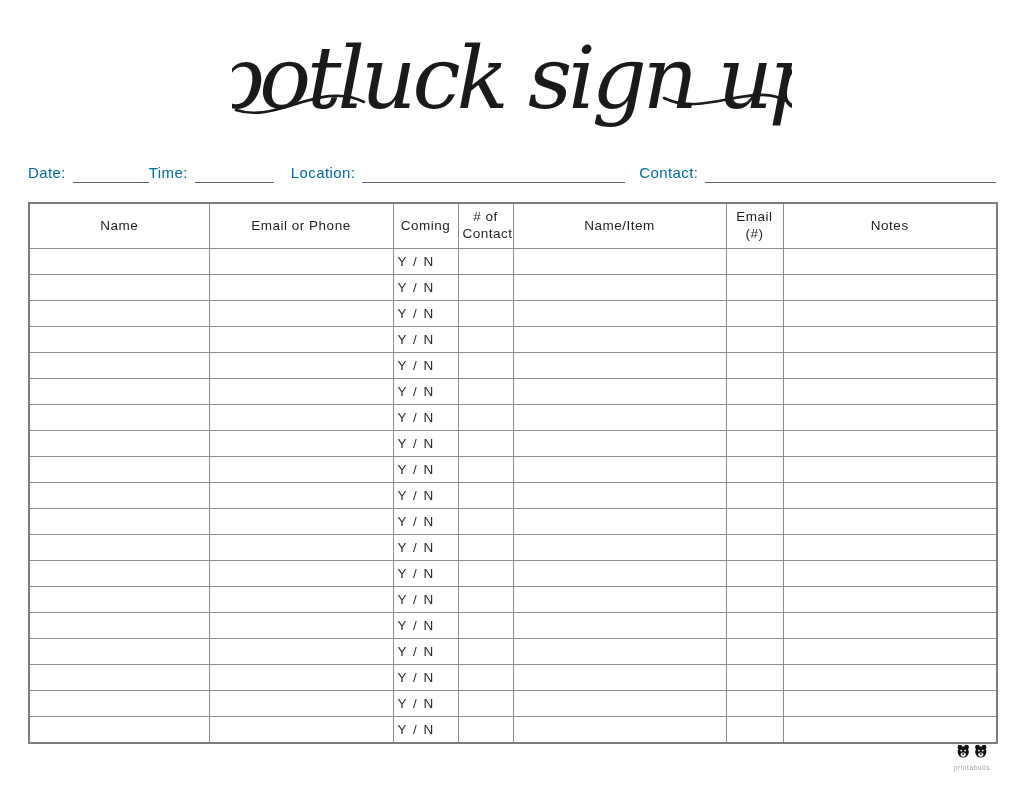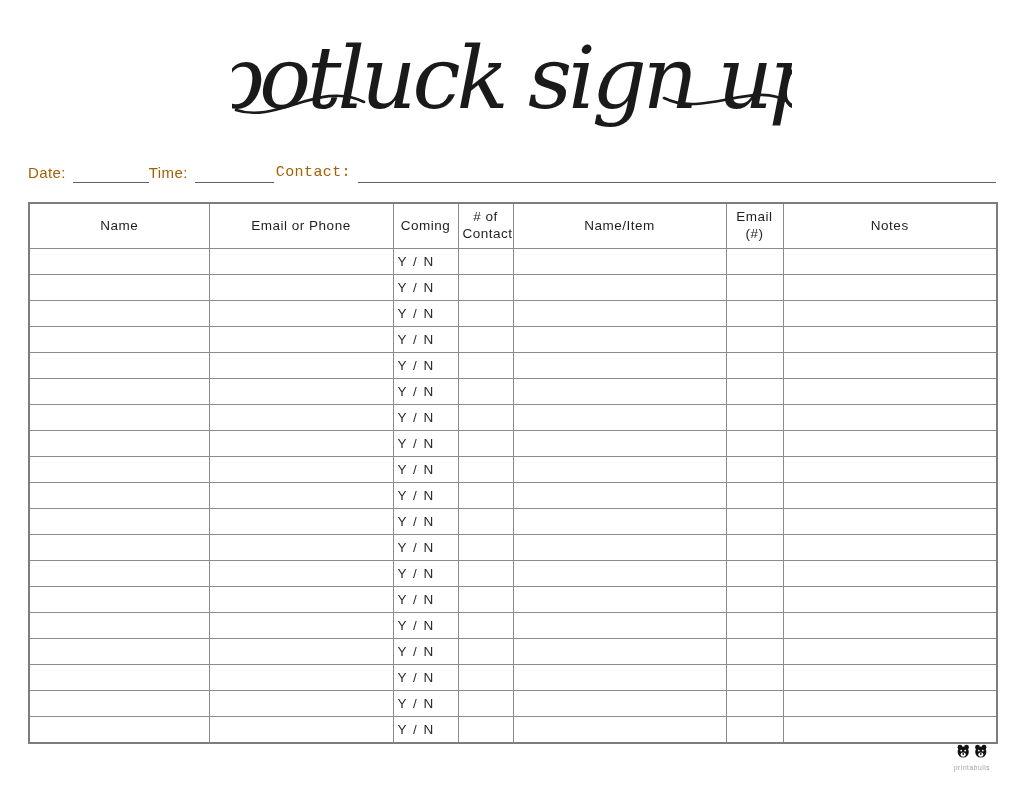--- a/index.html
+++ b/index.html
@@ -12,31 +12,31 @@
   .title-wrap{position:absolute;top:6px;left:0;width:1024px;display:flex;justify-content:center;}
   .title-svg text{
     font-family:"DejaVu Serif",serif;font-style:italic;font-weight:400;
     fill:#1a1a1a;letter-spacing:-4px;
   }
   .title-svg path{fill:none;stroke:#1a1a1a;stroke-width:2.6;stroke-linecap:round;}
 
   
   .info-line{
     position:absolute;top:164px;left:28px;width:968px;
-    display:flex;align-items:flex-end;font-size:15px;color:#a16207;letter-spacing:0.4px;
+    display:flex;align-items:flex-end;font-size:15px;color:#0369a1;letter-spacing:0.4px;
   }
   .info-field{display:flex;align-items:flex-end;}
   .info-label{white-space:nowrap;padding-bottom:2px;}
   .info-blank{border-bottom:1.5px solid #5f5f5f;height:18px;margin-left:7px;}
   .blank-date{width:76px;}
   .blank-time{width:79px;}
   .blank-location{width:263px;}
   .field-gap-a{}
   .field-gap-b{margin-left:17px;}
-  .field-gap-c{margin-left:2px;font-family:Liberation Mono, monospace;}
+  .field-gap-c{margin-left:14px;}
   .info-field-contact{flex:1;}
   .blank-contact{flex:1;}
 
   
   .sheet-table{
     position:absolute;top:202px;left:28px;width:968px;
     border-collapse:collapse;table-layout:fixed;
     border:2px solid #7d7d7d;
   }
   .sheet-table th,.sheet-table td{
@@ -74,20 +74,24 @@
   </div>
 
   <div class="info-line">
     <div class="info-field">
       <span class="info-label">Date:</span>
       <span class="info-blank blank-date"></span>
     </div>
     <div class="info-field field-gap-a">
       <span class="info-label">Time:</span>
       <span class="info-blank blank-time"></span>
+    </div>
+    <div class="info-field field-gap-b">
+      <span class="info-label">Location:</span>
+      <span class="info-blank blank-location"></span>
     </div>
     <div class="info-field field-gap-c info-field-contact">
       <span class="info-label">Contact:</span>
       <span class="info-blank blank-contact"></span>
     </div>
   </div>
 
   <table class="sheet-table">
     <colgroup>
       <col class="col-name">

